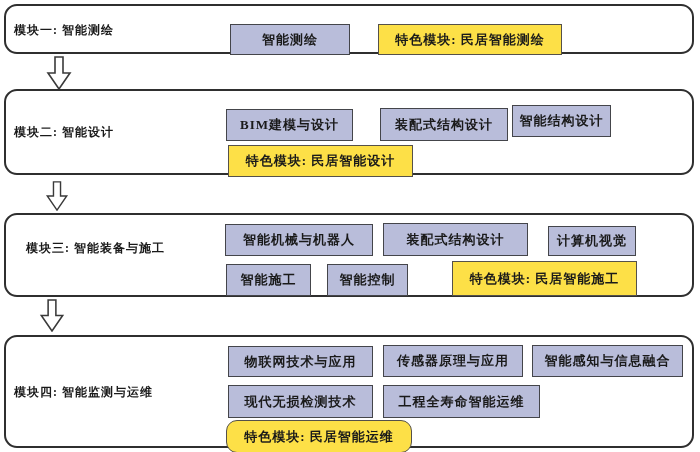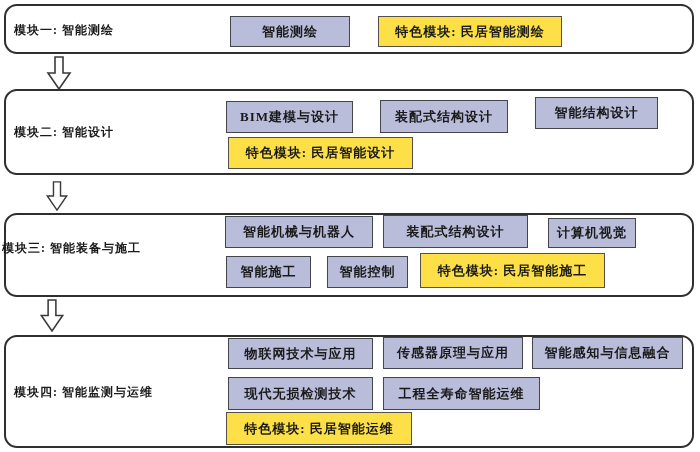--- a/index.html
+++ b/index.html
@@ -35,20 +35,21 @@
     box-sizing: border-box;
     display: flex;
     align-items: center;
     justify-content: center;
     font-size: 13px;
     font-weight: bold;
     color: #1a1a1a;
     letter-spacing: 1px;
     white-space: nowrap;
     text-align: center;
+    margin-top: 8px;
   }
   .course {
     background: #b9bdda;
     border: 1.6px solid #44454a;
   }
   .special {
     background: #fde047;
     border: 1.6px solid #55514a;
   }
   .arrow {
@@ -69,46 +70,46 @@
   <div class="arrow" style="left:46px; top:56px;">
     <svg width="26" height="34" viewBox="0 0 26 34">
       <path d="M9 1 L17 1 L17 17 L24 17 L13 33 L2 17 L9 17 Z" fill="#ffffff" stroke="#3a3a3a" stroke-width="1.6" stroke-linejoin="miter"></path>
     </svg>
   </div>
 
   <div class="module" style="left:4px; top:89px; width:690px; height:86px;"></div>
   <div class="module-label" style="left:14px; top:124px;">模块二: 智能设计</div>
   <div class="box course" style="left:380px; top:100px; width:128px; height:33px;">装配式结构设计</div>
   <div class="box course" style="left:226px; top:101px; width:127px; height:32px;">BIM建模与设计</div>
-  <div class="box course" style="left:535px; top:97px; width:123px; height:32px;">智能结构设计</div>
+  <div class="box course" style="left:512px; top:97px; width:99px; height:32px;">智能结构设计</div>
   <div class="box special" style="left:228px; top:137px; width:185px; height:32px;">特色模块: 民居智能设计</div>
 
   <div class="arrow" style="left:44px; top:181px;">
     <svg width="26" height="30" viewBox="0 0 26 34">
       <path d="M9 1 L17 1 L17 17 L24 17 L13 33 L2 17 L9 17 Z" fill="#ffffff" stroke="#3a3a3a" stroke-width="1.6" stroke-linejoin="miter"></path>
     </svg>
   </div>
 
   <div class="module" style="left:4px; top:213px; width:690px; height:84px;"></div>
-  <div class="module-label" style="left:2px; top:240px;">模块三: 智能装备与施工</div>
+  <div class="module-label" style="left:26px; top:240px;">模块三: 智能装备与施工</div>
   <div class="box course" style="left:225px; top:216px; width:148px; height:32px;">智能机械与机器人</div>
   <div class="box course" style="left:383px; top:215px; width:145px; height:33px;">装配式结构设计</div>
   <div class="box course" style="left:548px; top:218px; width:88px; height:30px;">计算机视觉</div>
   <div class="box course" style="left:226px; top:256px; width:85px; height:32px;">智能施工</div>
   <div class="box course" style="left:327px; top:256px; width:81px; height:32px;">智能控制</div>
-  <div class="box special" style="left:420px; top:253px; width:185px; height:35px;">特色模块: 民居智能施工</div>
+  <div class="box special" style="left:452px; top:253px; width:185px; height:35px;">特色模块: 民居智能施工</div>
 
   <div class="arrow" style="left:39px; top:299px;">
     <svg width="26" height="33" viewBox="0 0 26 34">
       <path d="M9 1 L17 1 L17 17 L24 17 L13 33 L2 17 L9 17 Z" fill="#ffffff" stroke="#3a3a3a" stroke-width="1.6" stroke-linejoin="miter"></path>
     </svg>
   </div>
 
   <div class="module" style="left:4px; top:335px; width:690px; height:113px;"></div>
   <div class="module-label" style="left:14px; top:384px;">模块四: 智能监测与运维</div>
   <div class="box course" style="left:228px; top:338px; width:145px; height:31px;">物联网技术与应用</div>
   <div class="box course" style="left:383px; top:337px; width:140px; height:32px;">传感器原理与应用</div>
   <div class="box course" style="left:532px; top:337px; width:151px; height:32px;">智能感知与信息融合</div>
   <div class="box course" style="left:228px; top:377px; width:145px; height:33px;">现代无损检测技术</div>
   <div class="box course" style="left:383px; top:377px; width:157px; height:33px;">工程全寿命智能运维</div>
-  <div class="box special" style="left:226px; top:412px; width:186px; height:33px;">特色模块: 民居智能运维</div>
+  <div class="box special" style="left:226px; top:412px; width:186px; height:33px;border-radius:11px;">特色模块: 民居智能运维</div>
 
 </div>
 
 </body></html>

